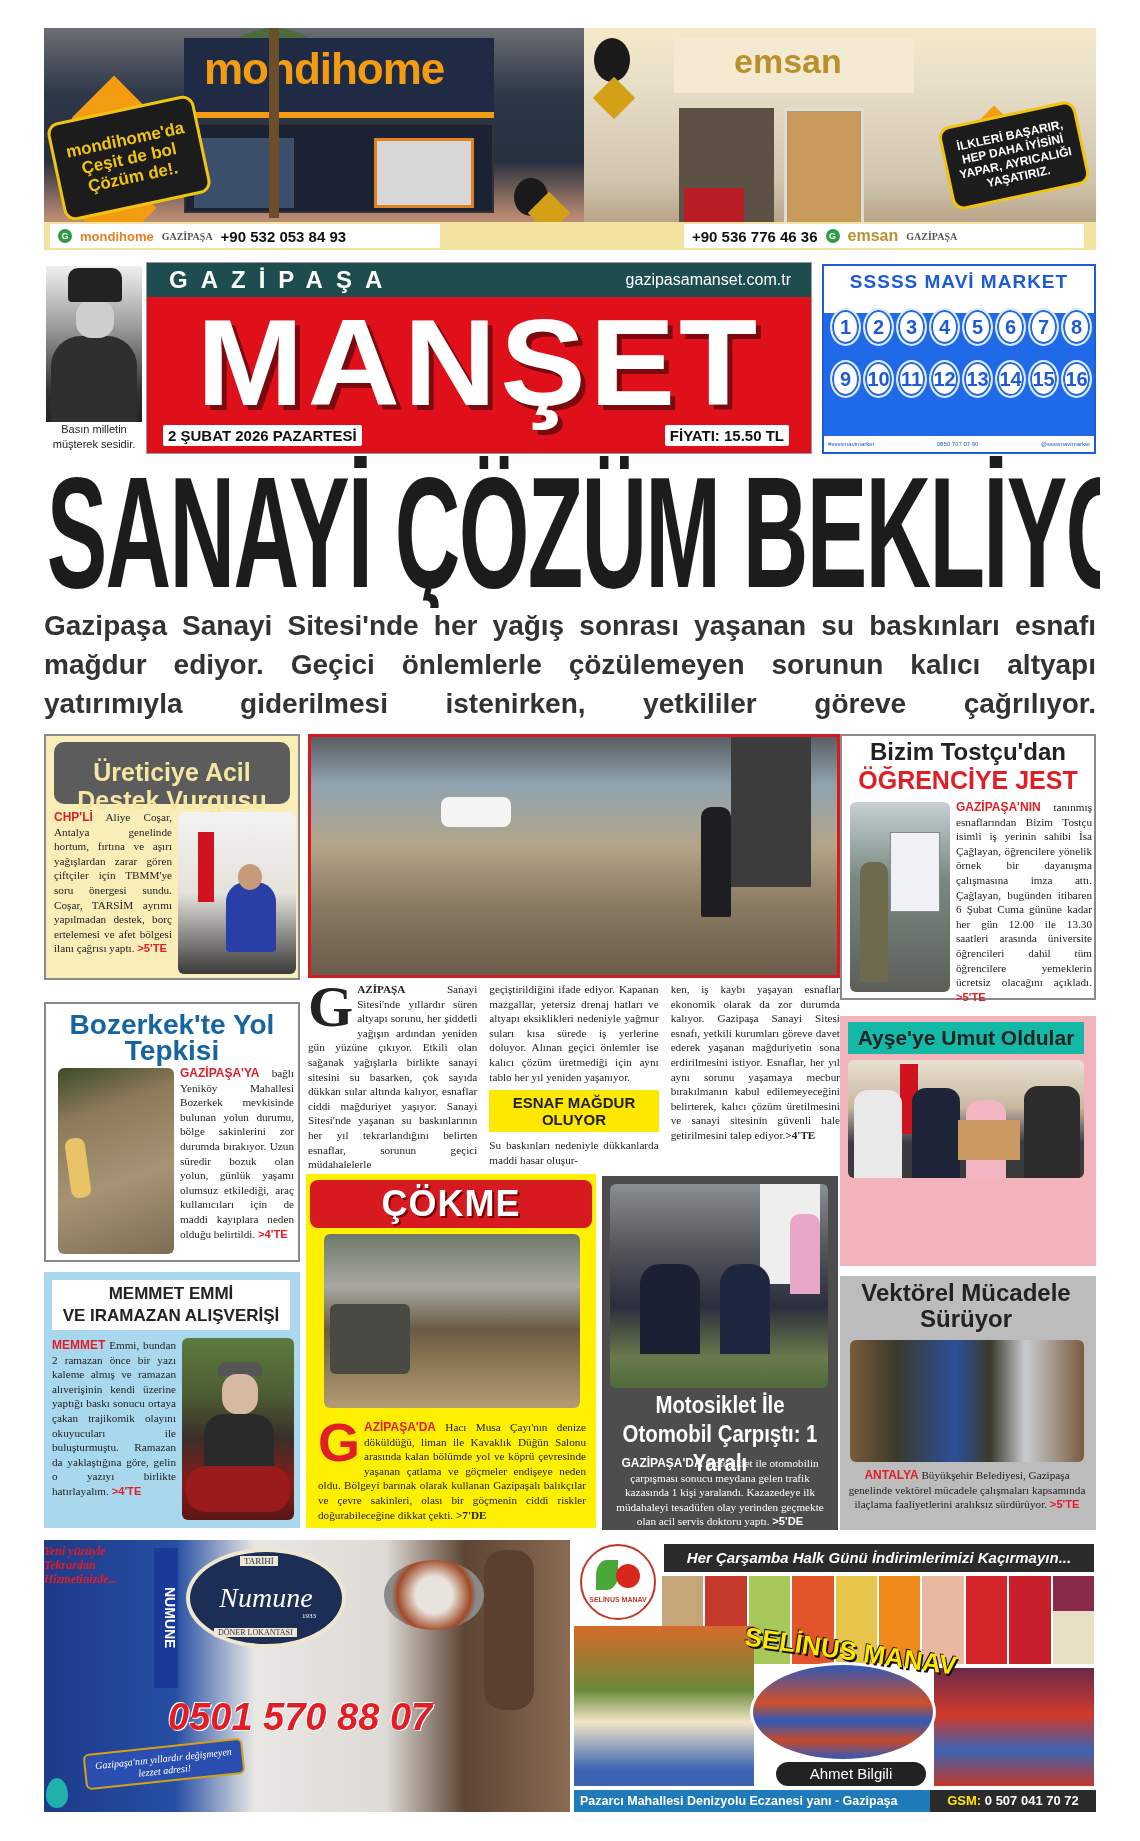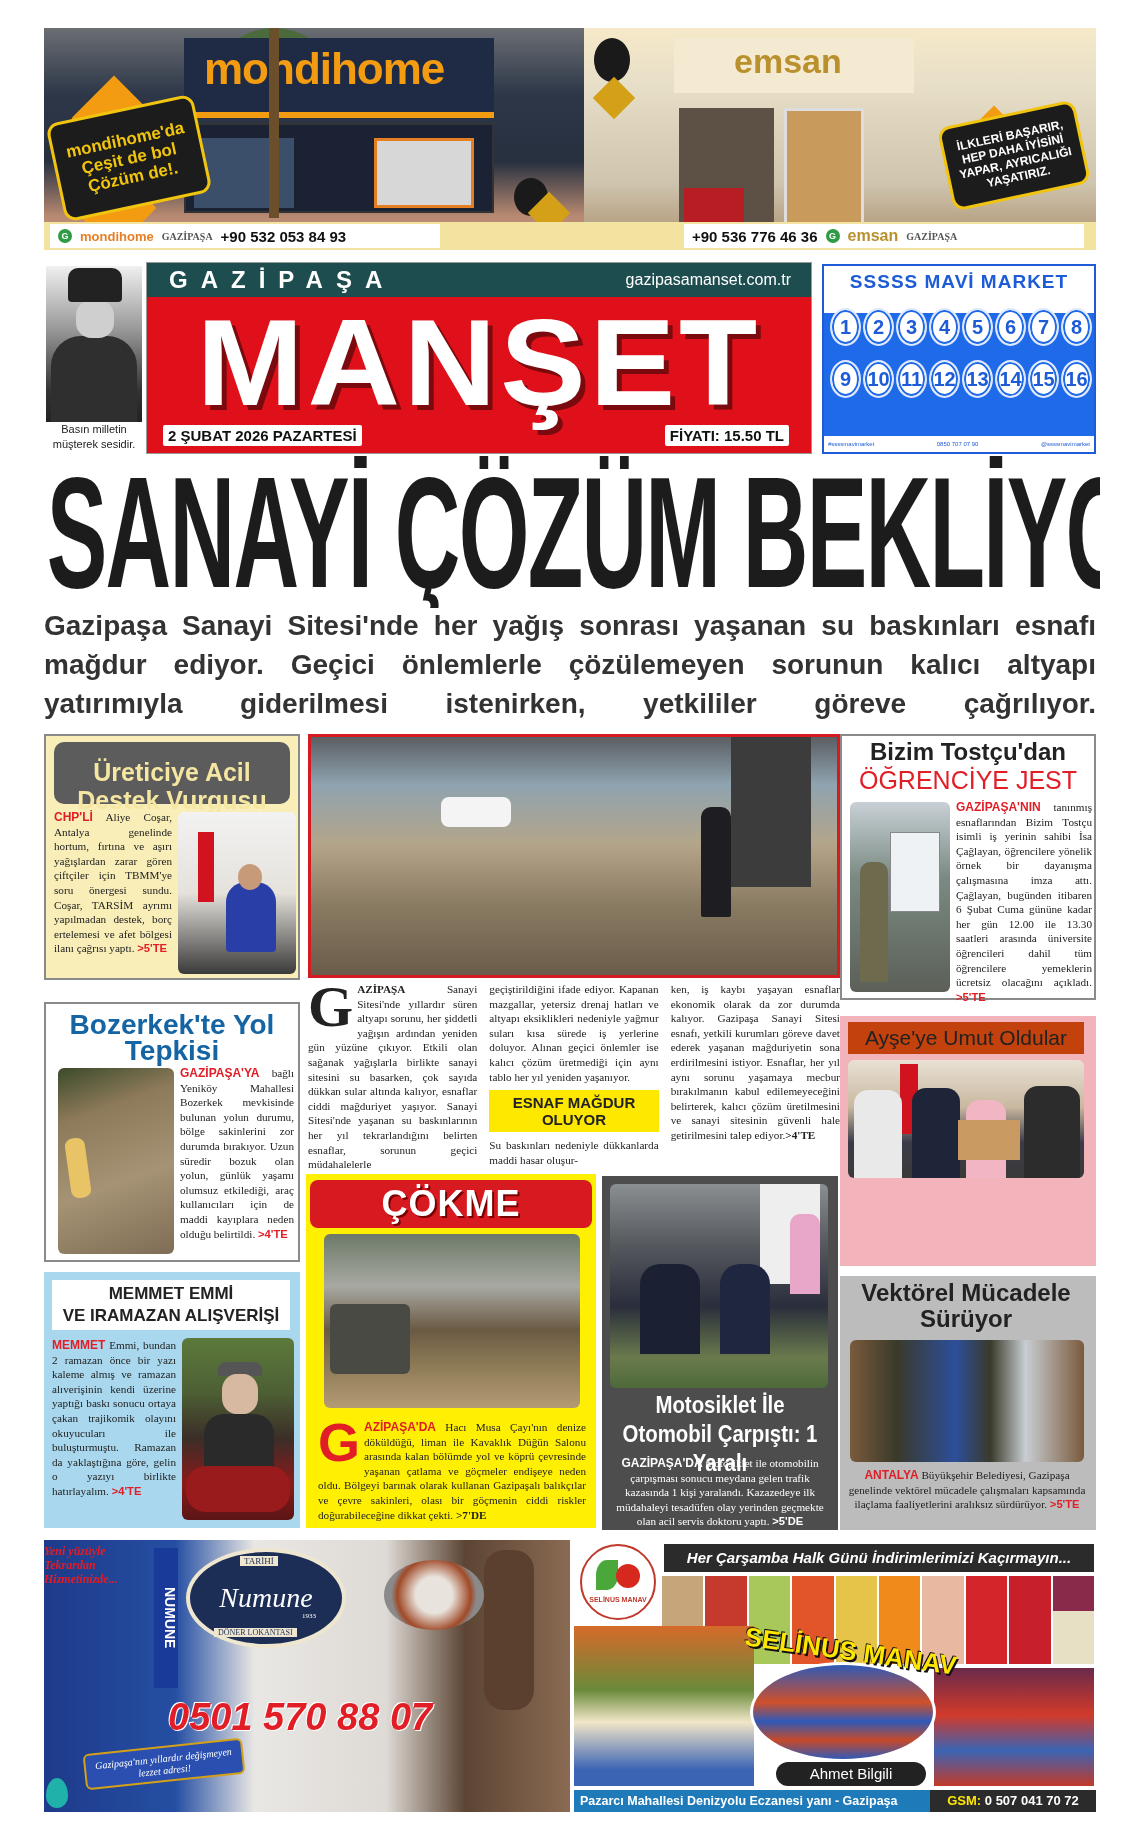--- a/index.html
+++ b/index.html
@@ -73,31 +73,31 @@
 #uretici-photo{left:132px;top:76px;width:118px;height:162px;background:linear-gradient(180deg,#f2f2f2 0%,#e5e2dc 50%,#3a3a3a 100%)}
 .flag{background:#d1121f}
 
 #box-manset-photo{left:308px;top:734px;width:532px;height:244px;border:3px solid #d71920;background:linear-gradient(180deg,#5b5e63 0%,#8fa3b0 20%,#b4a58a 45%,#8a7b63 70%,#6a5c4a 100%)}
 #main-text{left:308px;top:982px;width:532px;height:190px;display:grid;grid-template-columns:1fr 1fr 1fr;column-gap:12px}
 .dropcap{float:left;font-size:58px;line-height:46px;font-weight:bold;margin:2px 4px 0 0;color:#222}
 #esnaf{background:#ffe800;text-align:center;font-weight:bold;font-family:"Liberation Sans",sans-serif;font-size:15px;line-height:17px;color:#222;padding:4px 0;margin:6px 0}
 
 #box-tostcu{left:840px;top:734px;width:256px;height:266px;background:#fff}
 #tostcu-t1{left:0;top:2px;width:252px;text-align:center;font-weight:bold;font-size:24px;color:#222;font-family:"Liberation Sans",sans-serif}
-#tostcu-t2{left:0;top:30px;width:252px;text-align:center;font-weight:normal;font-size:25px;color:#e11d26;font-family:"Liberation Sans",sans-serif}
+#tostcu-t2{left:0;top:30px;width:252px;text-align:center;font-weight:bold;font-size:25px;color:#e11d26;font-family:"Liberation Sans",sans-serif}
 #tostcu-photo{left:8px;top:66px;width:100px;height:190px;background:linear-gradient(180deg,#c8d0d6 0%,#7a8a82 40%,#5b5f58 100%)}
 #tostcu-text{left:114px;top:64px;width:136px}
 
 #box-bozerkek{left:44px;top:1002px;width:256px;height:260px;background:#fff}
 #bozerkek-title{left:0;top:8px;width:252px;text-align:center;font-weight:bold;font-size:28px;line-height:26px;color:#1565a5;font-family:"Liberation Sans",sans-serif}
 #bozerkek-photo{left:12px;top:64px;width:116px;height:186px;background:linear-gradient(160deg,#3b4a2b 0%,#8d7a5a 25%,#a69375 60%,#7e6d55 100%)}
 #bozerkek-text{left:134px;top:62px;width:114px}
 
 #box-ayse{left:840px;top:1016px;width:256px;height:250px;background:#f3b3bb}
-#ayse-title{left:8px;top:6px;width:236px;height:32px;background:#c2410c;text-align:center;font-weight:normal;font-size:21px;line-height:32px;color:#222;font-family:"Liberation Sans",sans-serif}
+#ayse-title{left:8px;top:6px;width:236px;height:32px;background:#14b8a6;text-align:center;font-weight:bold;font-size:21px;line-height:32px;color:#222;font-family:"Liberation Sans",sans-serif}
 #ayse-photo{left:8px;top:44px;width:236px;height:118px;background:linear-gradient(180deg,#e8e1d4 0%,#c9b8a0 40%,#3b3b48 70%,#3a3a3a 100%)}
 #ayse-text{left:8px;top:168px;width:238px}
 
 #box-cokme{left:306px;top:1174px;width:290px;height:354px;background:#ffef00}
 #cokme-title{left:4px;top:6px;width:282px;height:48px;background:#d71920;border-radius:8px;color:#fff;text-align:center;font-weight:bold;font-size:36px;line-height:48px;font-family:"Liberation Sans",sans-serif;letter-spacing:1px;text-shadow:2px 2px 0 #700}
 #cokme-photo{left:18px;top:60px;width:256px;height:174px;background:linear-gradient(180deg,#6d7a68 0%,#a8a9a2 30%,#6b5a44 55%,#8c7a55 75%,#b49b74 100%)}
 #cokme-text{left:12px;top:246px;width:268px}
 .dropcap-red{float:left;font-size:54px;line-height:44px;font-weight:bold;margin:0 4px 0 0;color:#e11d26;font-family:"Liberation Sans",sans-serif}
 
 #box-moto{left:602px;top:1176px;width:236px;height:354px;background:#4d4d4d}

